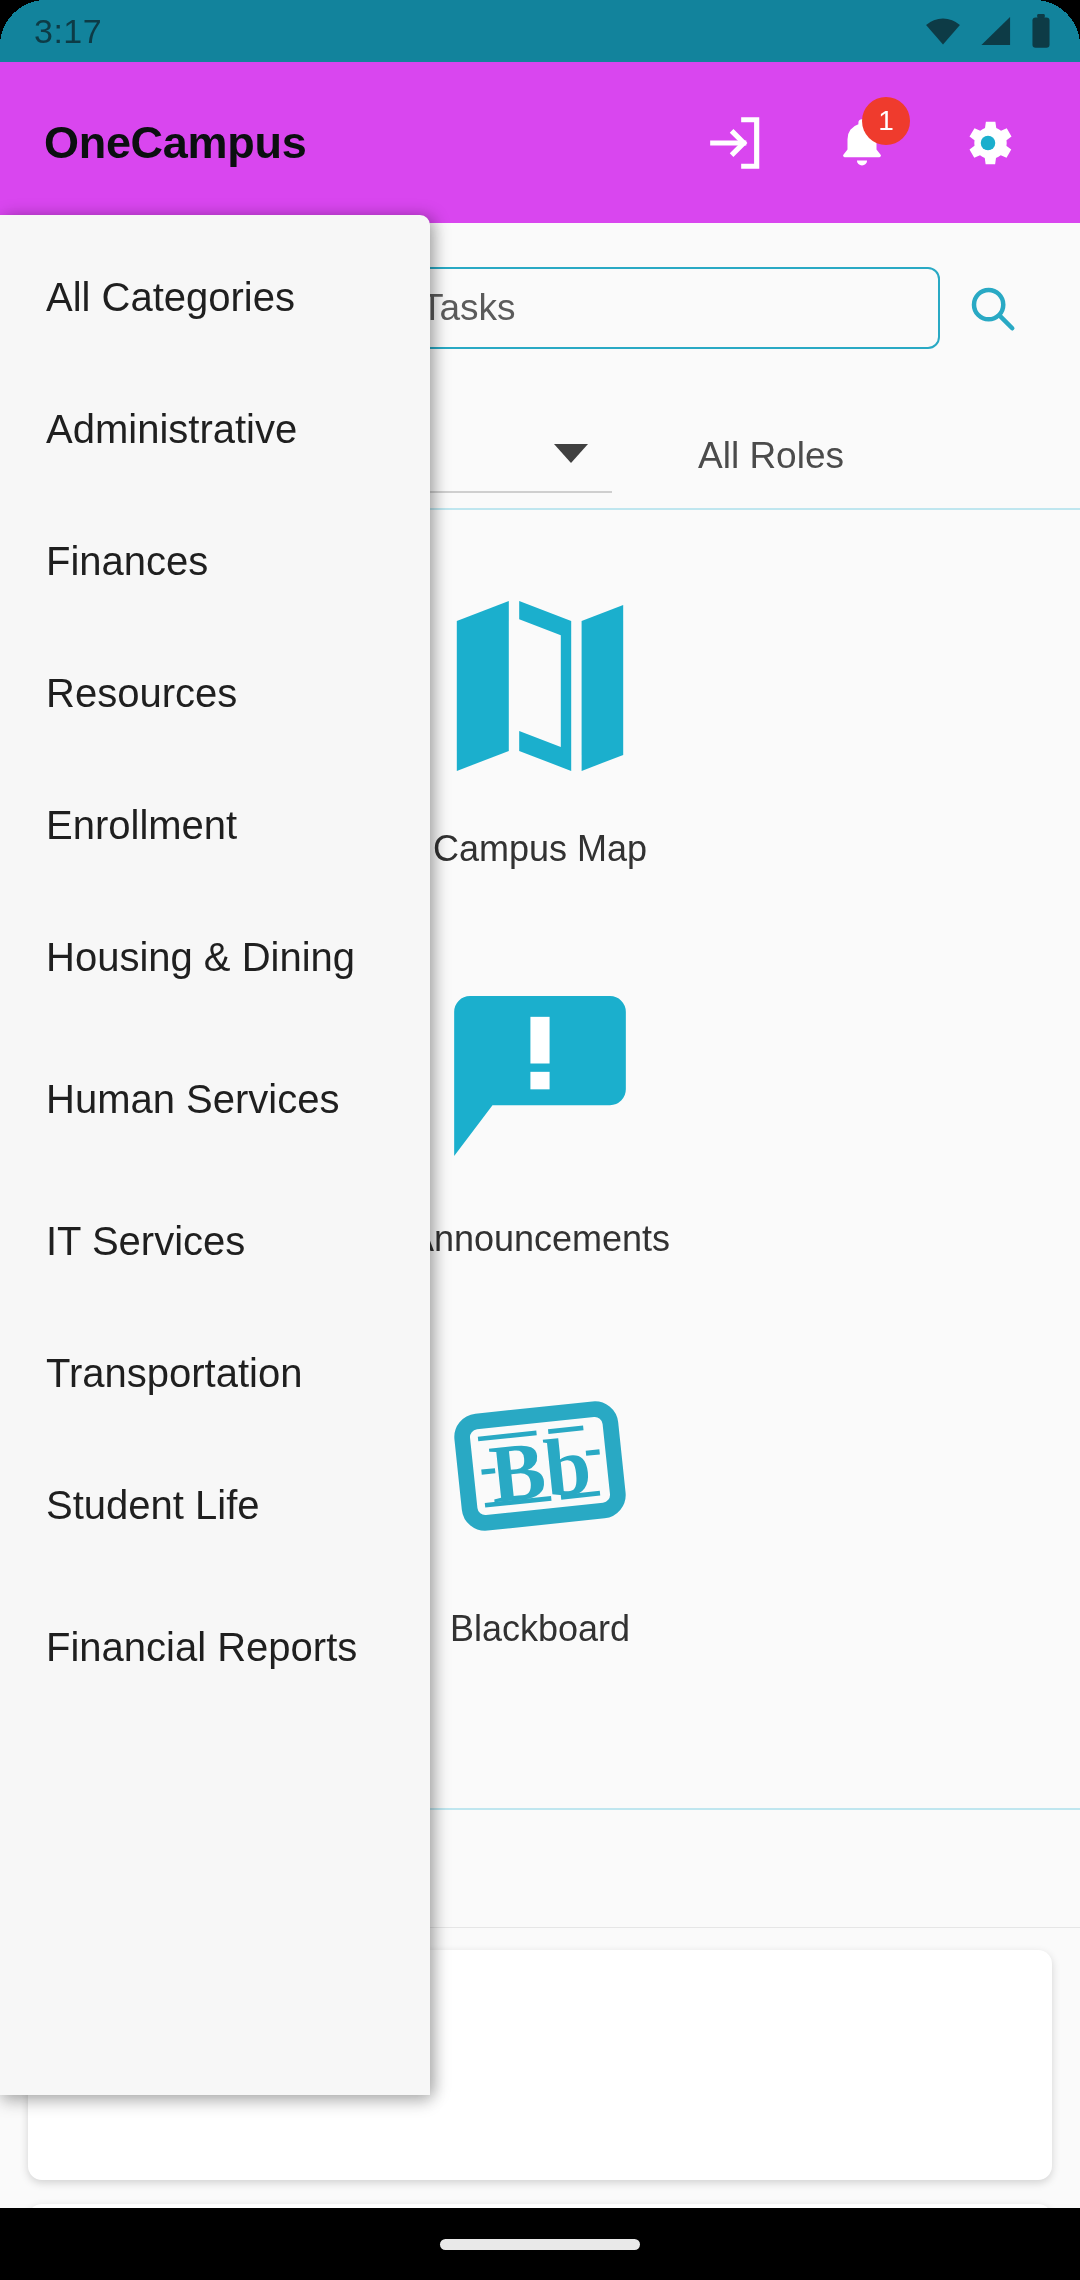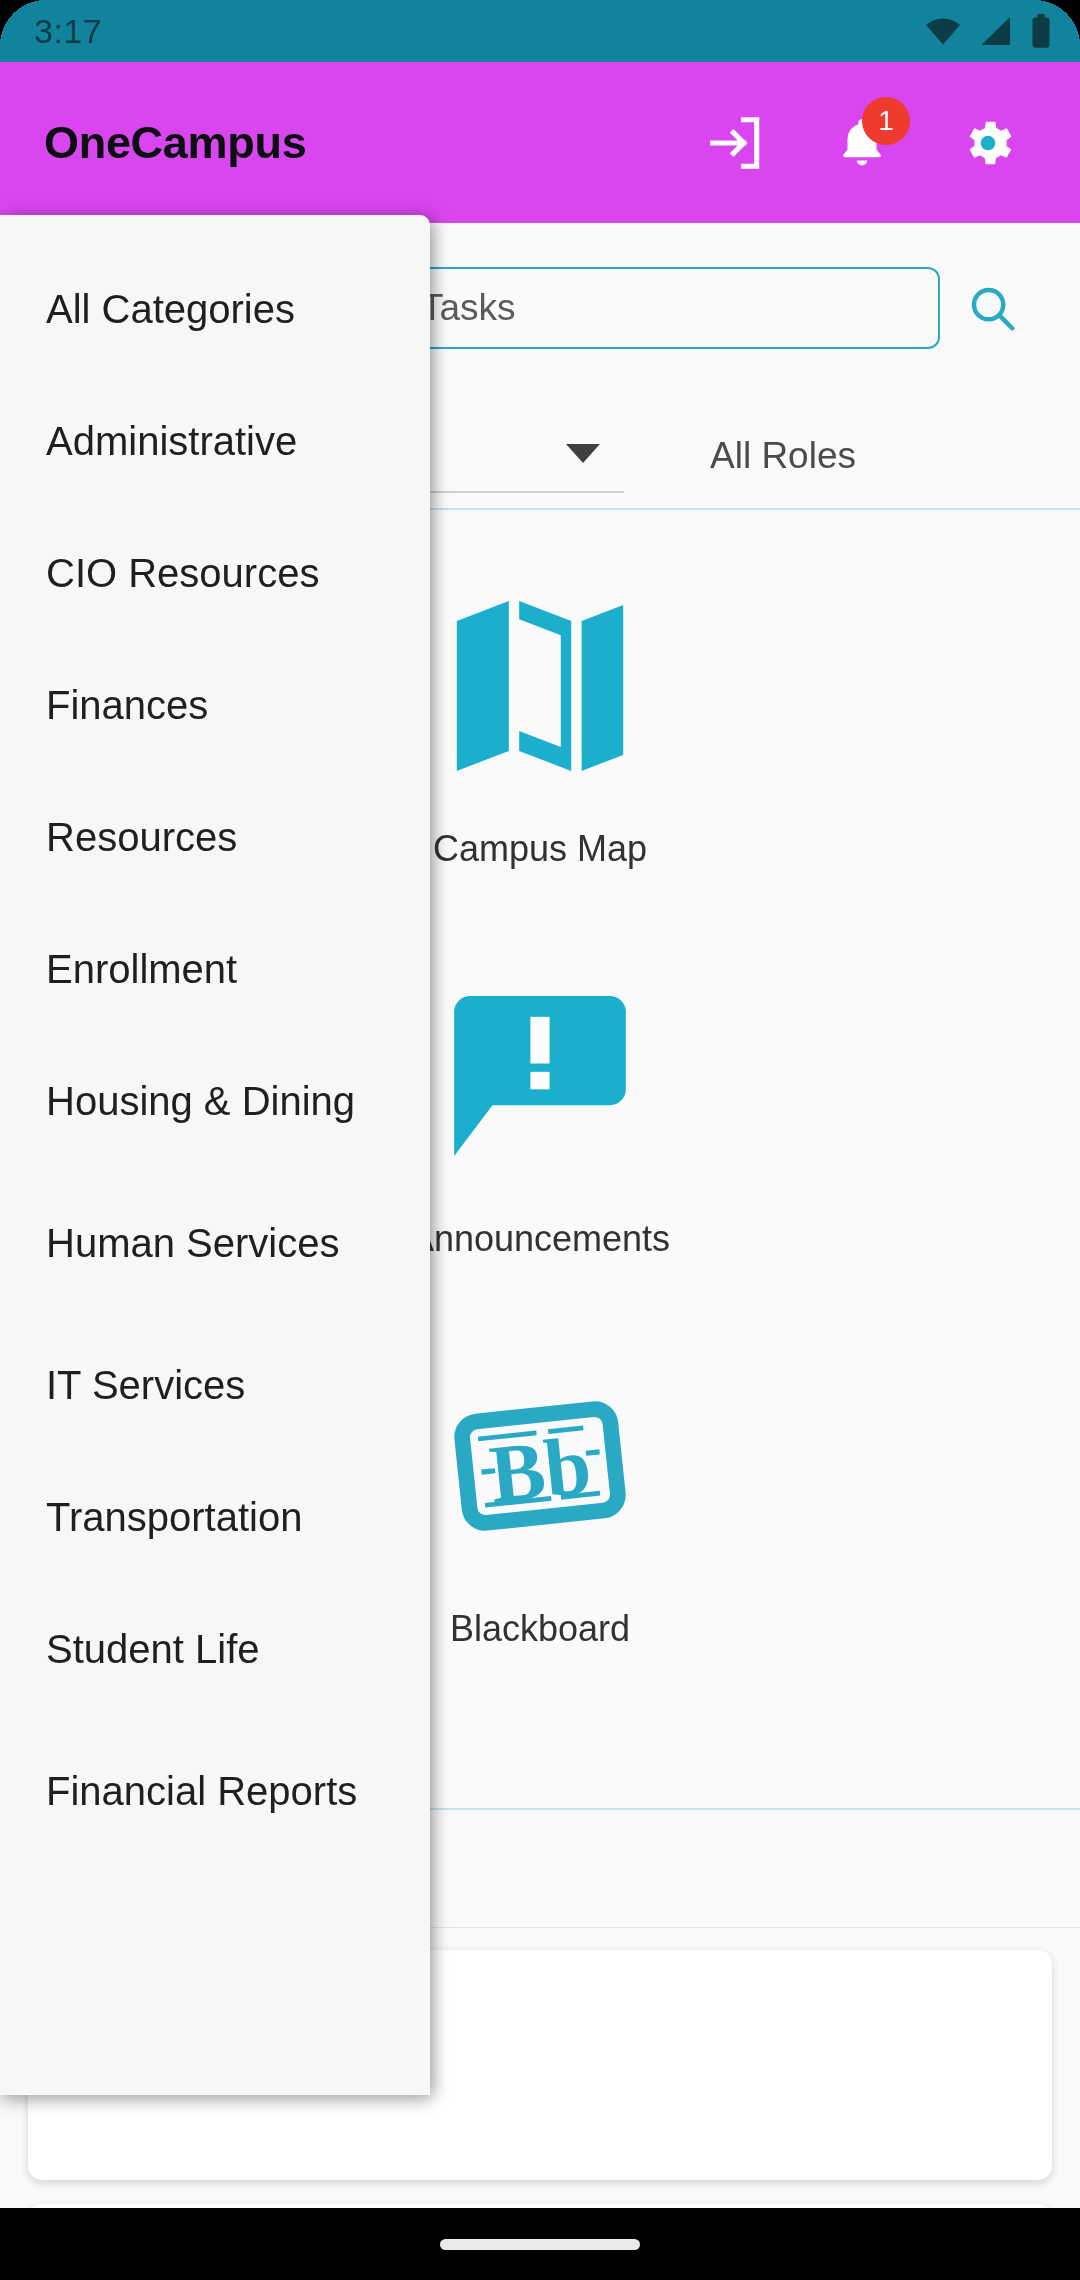--- a/index.html
+++ b/index.html
@@ -77,21 +77,21 @@
     background:#fafafa; color:#5b5b5b; font-size:37px;
     padding:0 22px; font-family:"Liberation Sans", sans-serif;
     outline:none;
   }
   #search-input::placeholder { color:#5b5b5b; opacity:1; }
   #search-go { width:104px; height:82px; display:flex;
                align-items:center; justify-content:center; }
 
   #filter-row {
     position:absolute; top:168px; left:0; width:1080px; height:110px;
-    display:flex; align-items:flex-end; padding:0 0 8px 12px;
+    display:flex; align-items:flex-end; padding:0 0 8px 0;
   }
   .filter {
     position:relative; color:#4b4b4b; font-size:37px;
     padding-bottom:14px;
   }
   #filter-campuses {
     width:490px; margin-left:122px; border-bottom:2px solid #cfcfcf;
     display:flex; align-items:flex-end; justify-content:space-between;
     padding-right:24px;
   }
@@ -138,21 +138,21 @@
   }
   .mp-card .mp-ico { width:96px; flex:none; }
 
   
   #scrim { position:absolute; inset:0; z-index:28; background:transparent; }
   #drawer {
     position:absolute; top:215px; left:0; width:430px;
     height:1880px; background:#f7f7f7;
     border-top-right-radius:10px;
     box-shadow:5px 0 16px rgba(0,0,0,0.26), 0 8px 16px rgba(0,0,0,0.18);
-    z-index:30; padding-top:28px;
+    z-index:30; padding-top:16px;
   }
   .drawer-item {
     padding:0 24px 0 46px;
     min-height:132px;
     display:flex; align-items:center;
     color:#1f1f1f; font-size:40px; line-height:1.12;
   }
   .drawer-item.tall { min-height:152px; }
 
   
@@ -282,23 +282,20 @@
   </div>
 
   <div id="scrim"></div>
 
   <div id="drawer">
     <div class="drawer-item">
         <span>All Categories</span>
       </div>
     <div class="drawer-item">
         <span>Administrative</span>
-      </div>
-    <div class="drawer-item">
-        <span>CIO Resources</span>
       </div>
     <div class="drawer-item">
         <span>Finances</span>
       </div>
     <div class="drawer-item">
         <span>Resources</span>
       </div>
     <div class="drawer-item">
         <span>Enrollment</span>
       </div>

